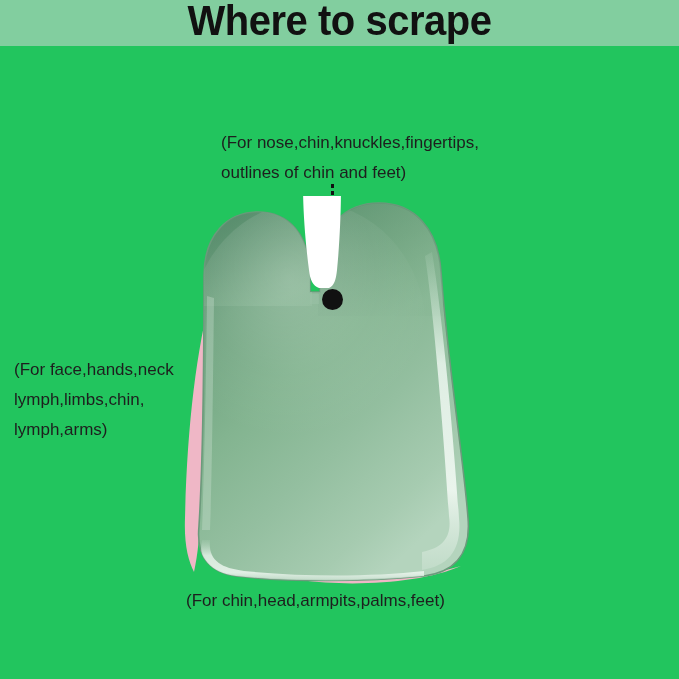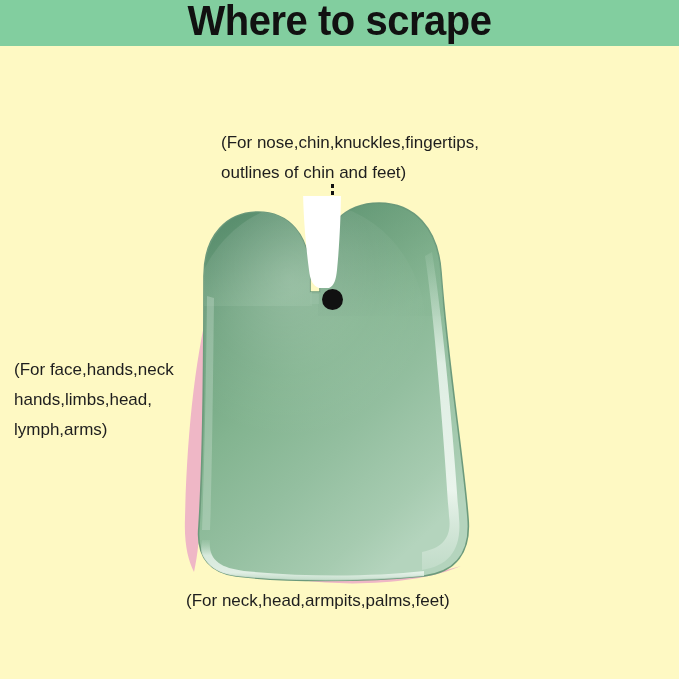--- a/index.html
+++ b/index.html
@@ -8,21 +8,21 @@
     padding: 0;
     background: #ffffff;
   }
   body {
     font-family: "Liberation Sans", sans-serif;
   }
   #page {
     position: relative;
     width: 679px;
     height: 679px;
-    background: #fef9c3;
+    background: #22c55e;
     overflow: hidden;
   }
 
   
   #header-banner {
     position: absolute;
     left: 0;
     top: 0;
     width: 679px;
     height: 46px;
@@ -246,21 +246,21 @@
   <div id="leader-line"></div>
   <div id="leader-dot"></div>
 
   <div id="callout-top" class="callout">
     <div>(For nose,chin,knuckles,fingertips,</div>
     <div>outlines of chin and feet)</div>
   </div>
 
   <div id="callout-left" class="callout">
     <div>(For face,hands,neck</div>
-    <div>hands,limbs,head,</div>
+    <div>lymph,limbs,chin,</div>
     <div>lymph,arms)</div>
   </div>
 
   <div id="callout-bottom" class="callout">
-    <div>(For neck,head,armpits,palms,feet)</div>
+    <div>(For chin,head,armpits,palms,feet)</div>
   </div>
 
 </div>
 
 </body></html>

